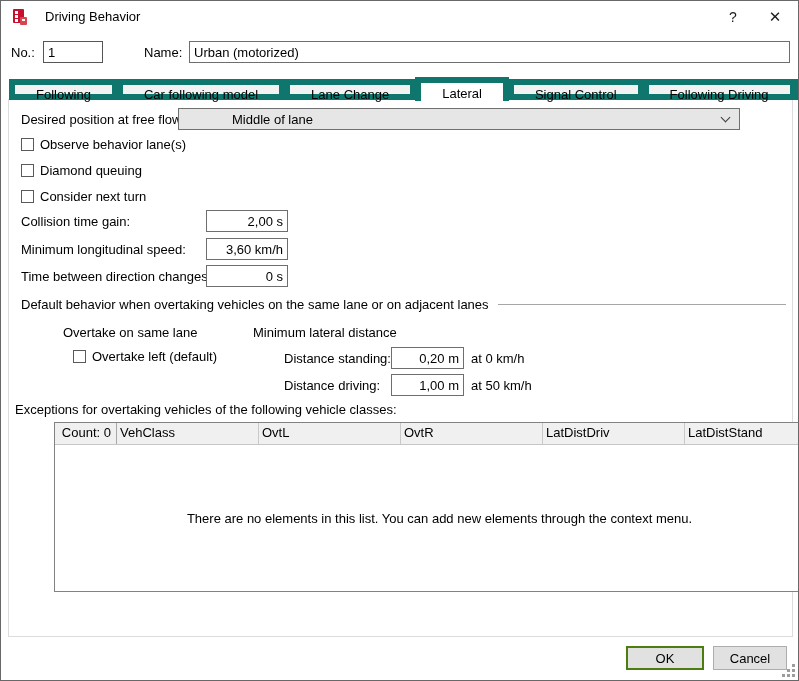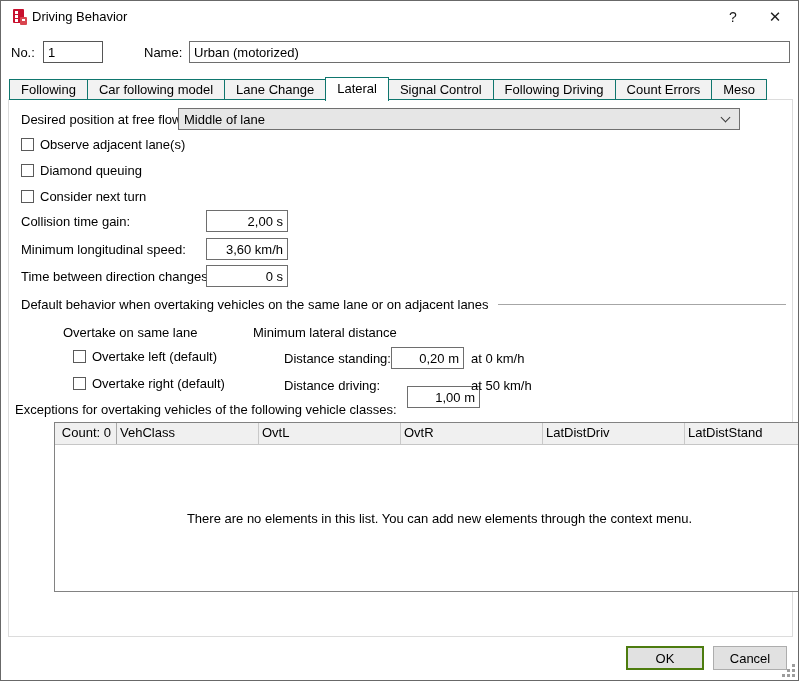--- a/index.html
+++ b/index.html
@@ -5,39 +5,39 @@
   * { box-sizing: border-box; margin: 0; padding: 0; }
   html,body { background:#cfcfcf; }
   body { font-family: "Liberation Sans", sans-serif; font-size: 13px; color:#000; }
   .window {
     position: relative; width: 799px; height: 681px;
     background: #ffffff; border: 1px solid #686868; overflow: hidden;
   }
   
   .titlebar { position:absolute; left:0; top:0; width:100%; height:31px; background:#fff; display:flex; align-items:center; }
   .app-icon { margin-left:10px; width:18px; height:18px; flex:0 0 auto; }
-  .title-text { margin-left:3px; font-size:13px; }
+  .title-text { margin-left:16px; font-size:13px; }
   .tb-btn { position:absolute; top:0; width:42px; height:31px; display:flex; align-items:center; justify-content:center; font-size:14px; color:#1a1a1a; cursor:default; }
   .btn-help { left:711px; }
   .btn-close { left:753px; font-size:15px; }
   
   .lbl { position:absolute; white-space:nowrap; }
   .txt { position:absolute; height:22px; border:1px solid #6e6e6e; background:#fff; font:inherit; padding:0 4px; }
   .txt.num { text-align:right; }
   #no-input { left:42px; top:40px; width:60px; border-color:#565656; }
   #name-input { left:188px; top:40px; width:601px; }
   
   .tabbar { position:absolute; left:8px; top:76px; height:23px; display:flex; align-items:flex-end; z-index:3; }
-  .tab { height:21px; line-height:19px; padding:0 11px; background:#f2f2f2; border:1px solid #0f766e; margin-left:-1px; white-space:nowrap; cursor:default; }
+  .tab { height:21px; line-height:19px; padding:0 21px; background:#f2f2f2; border:6px solid #0f766e; margin-left:-1px; white-space:nowrap; cursor:default; }
   .tab:first-child { margin-left:0; }
   .tab.active { height:24px; line-height:22px; background:#fff; border-bottom:none; position:relative; z-index:4; margin-bottom:-1px; }
   .tabpage { position:absolute; left:7px; top:98px; width:785px; height:538px; background:#fff; border:1px solid #dcdcdc; }
   
   .combo { position:absolute; left:177px; top:107px; width:562px; height:22px; background:#e6e6e6; border:1px solid #707070; display:flex; align-items:center; cursor:default; }
-  .combo .val { padding-left:5px; flex:1; }
+  .combo .val { padding-left:5px; flex:1;margin-left:48px; }
   .chevron { width:7px; height:7px; border-right:1.4px solid #3c3c3c; border-bottom:1.4px solid #3c3c3c; transform:rotate(45deg); margin-right:10px; margin-top:-3px; }
   
   .cbrow { position:absolute; display:flex; align-items:center; }
   .cb { width:13px; height:13px; background:#fff; border:1px solid #5a5a5a; margin-right:6px; flex:0 0 auto; }
   
   .group-hd { position:absolute; left:20px; top:296px; width:765px; display:flex; align-items:center; }
   .group-hd .line { flex:1; height:1px; background:#a6a6a6; margin-left:9px; }
   
   .list { position:absolute; left:14px; top:421px; width:771px; height:170px; border:1px solid #828282; background:#fff;margin-left:39px; }
   .list-head { display:grid; grid-template-columns:62px 142px 142px 142px 142px 1fr; height:22px; background:#f0f0f0; border-bottom:1px solid #c6c6c6; }
@@ -89,21 +89,21 @@
   </div>
 
   <span class="lbl" style="left:20px; top:111px;">Desired position at free flow:</span>
   <div class="combo">
     <span class="val">Middle of lane</span>
     <span class="chevron"></span>
   </div>
 
   <div class="cbrow" style="left:20px; top:136px;">
     <span class="cb"></span>
-    <span>Observe adjacent lane(s)</span>
+    <span>Observe behavior lane(s)</span>
   </div>
   <div class="cbrow" style="left:20px; top:162px;">
     <span class="cb"></span>
     <span>Diamond queuing</span>
   </div>
   <div class="cbrow" style="left:20px; top:188px;">
     <span class="cb"></span>
     <span>Consider next turn</span>
   </div>
 
@@ -118,31 +118,27 @@
     <span>Default behavior when overtaking vehicles on the same lane or on adjacent lanes</span>
     <span class="line"></span>
   </div>
   <span class="lbl" style="left:62px; top:324px;">Overtake on same lane</span>
   <span class="lbl" style="left:252px; top:324px;">Minimum lateral distance</span>
 
   <div class="cbrow" style="left:72px; top:348px;">
     <span class="cb"></span>
     <span>Overtake left (default)</span>
   </div>
-  <div class="cbrow" style="left:72px; top:375px;">
-    <span class="cb"></span>
-    <span>Overtake right (default)</span>
-  </div>
 
   <span class="lbl" style="left:283px; top:350px;">Distance standing:</span>
   <input class="txt num" style="left: 390px; top: 346px; width: 73px;" value="0,20 m">
   <span class="lbl" style="left:470px; top:350px;">at 0 km/h</span>
 
   <span class="lbl" style="left:283px; top:377px;">Distance driving:</span>
-  <input class="txt num" style="left: 390px; top: 385px; width: 73px; margin-left: 16px;" value="1,00 m">
+  <input class="txt num" style="left: 390px; top: 373px; width: 73px;" value="1,00 m">
   <span class="lbl" style="left:470px; top:377px;">at 50 km/h</span>
 
   <span class="lbl" style="left:14px; top:401px;">Exceptions for overtaking vehicles of the following vehicle classes:</span>
   <div class="list">
     <div class="list-head">
       <div class="hcell count">Count: 0</div>
       <div class="hcell">VehClass</div>
       <div class="hcell">OvtL</div>
       <div class="hcell">OvtR</div>
       <div class="hcell">LatDistDriv</div>

